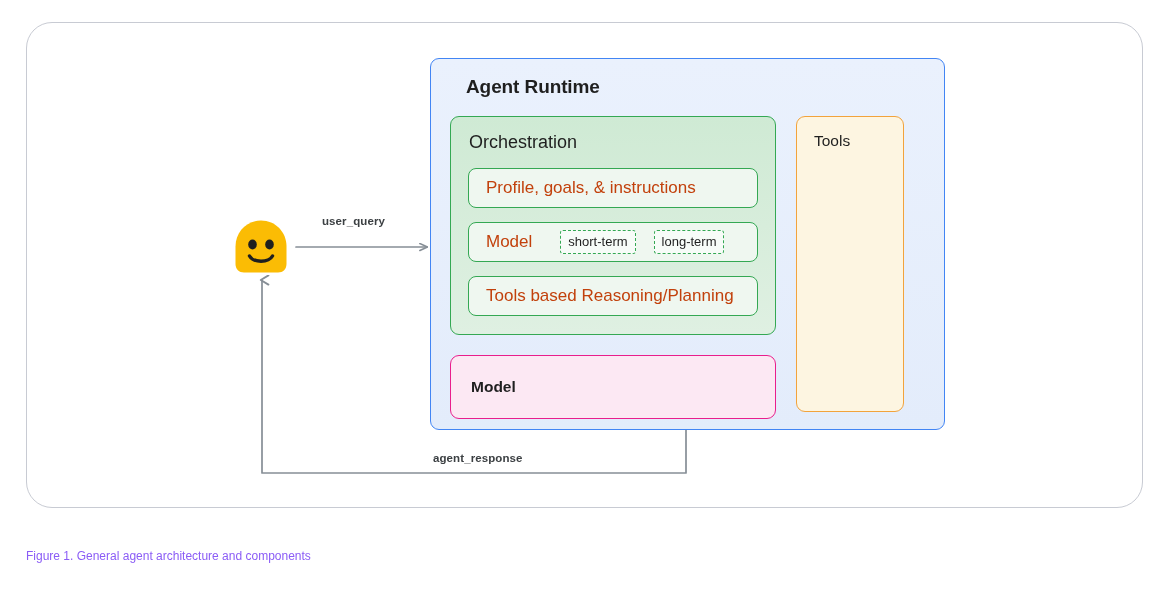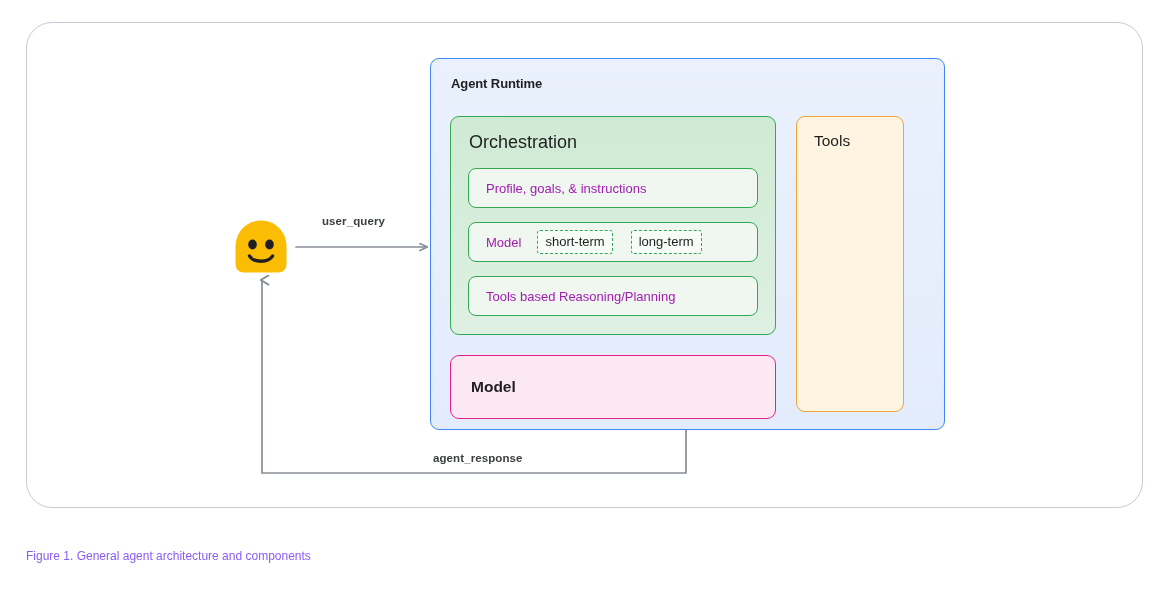--- a/index.html
+++ b/index.html
@@ -46,23 +46,23 @@
     top: 58px;
     width: 515px;
     height: 372px;
     box-sizing: border-box;
     border: 1.6px solid #4285f4;
     border-radius: 9px;
     background: linear-gradient(180deg, #eaf1fd 0%, #e3ecfb 100%);
   }
   #agent-runtime-title {
     position: absolute;
-    left: 20px;
+    left: 35px;
     top: 17px;
-    font-size: 13px;
+    font-size: 19px;
     font-weight: 700;
     letter-spacing: -0.1px;
     color: #1f1f1f;
   }
 
   
   #orchestration {
     position: absolute;
     left: 450px;
     top: 116px;
@@ -92,36 +92,36 @@
     border-radius: 8px;
     background: #eff7f0;
     display: flex;
     align-items: center;
   }
   #orch-row-profile { top: 168px; }
   #orch-row-memory  { top: 222px; }
   #orch-row-reasoning { top: 276px; }
 
   .orch-row-label {
-    font-size: 13px;
-    color: #a21caf;
+    font-size: 17px;
+    color: #c2410c;
     margin-left: 17px;
     white-space: nowrap;
   }
 
   .memory-chip {
     font-size: 13px;
     color: #1f1f1f;
     border: 1.3px dashed #34a853;
     border-radius: 3px;
     padding: 3px 7px 4px 7px;
     background: #f7fcf8;
     white-space: nowrap;
   }
-  #memory-chip-short { margin-left: 16px; }
+  #memory-chip-short { margin-left: 28px; }
   #memory-chip-long  { margin-left: 18px; }
 
   
   #model-box {
     position: absolute;
     left: 450px;
     top: 355px;
     width: 326px;
     height: 64px;
     box-sizing: border-box;

